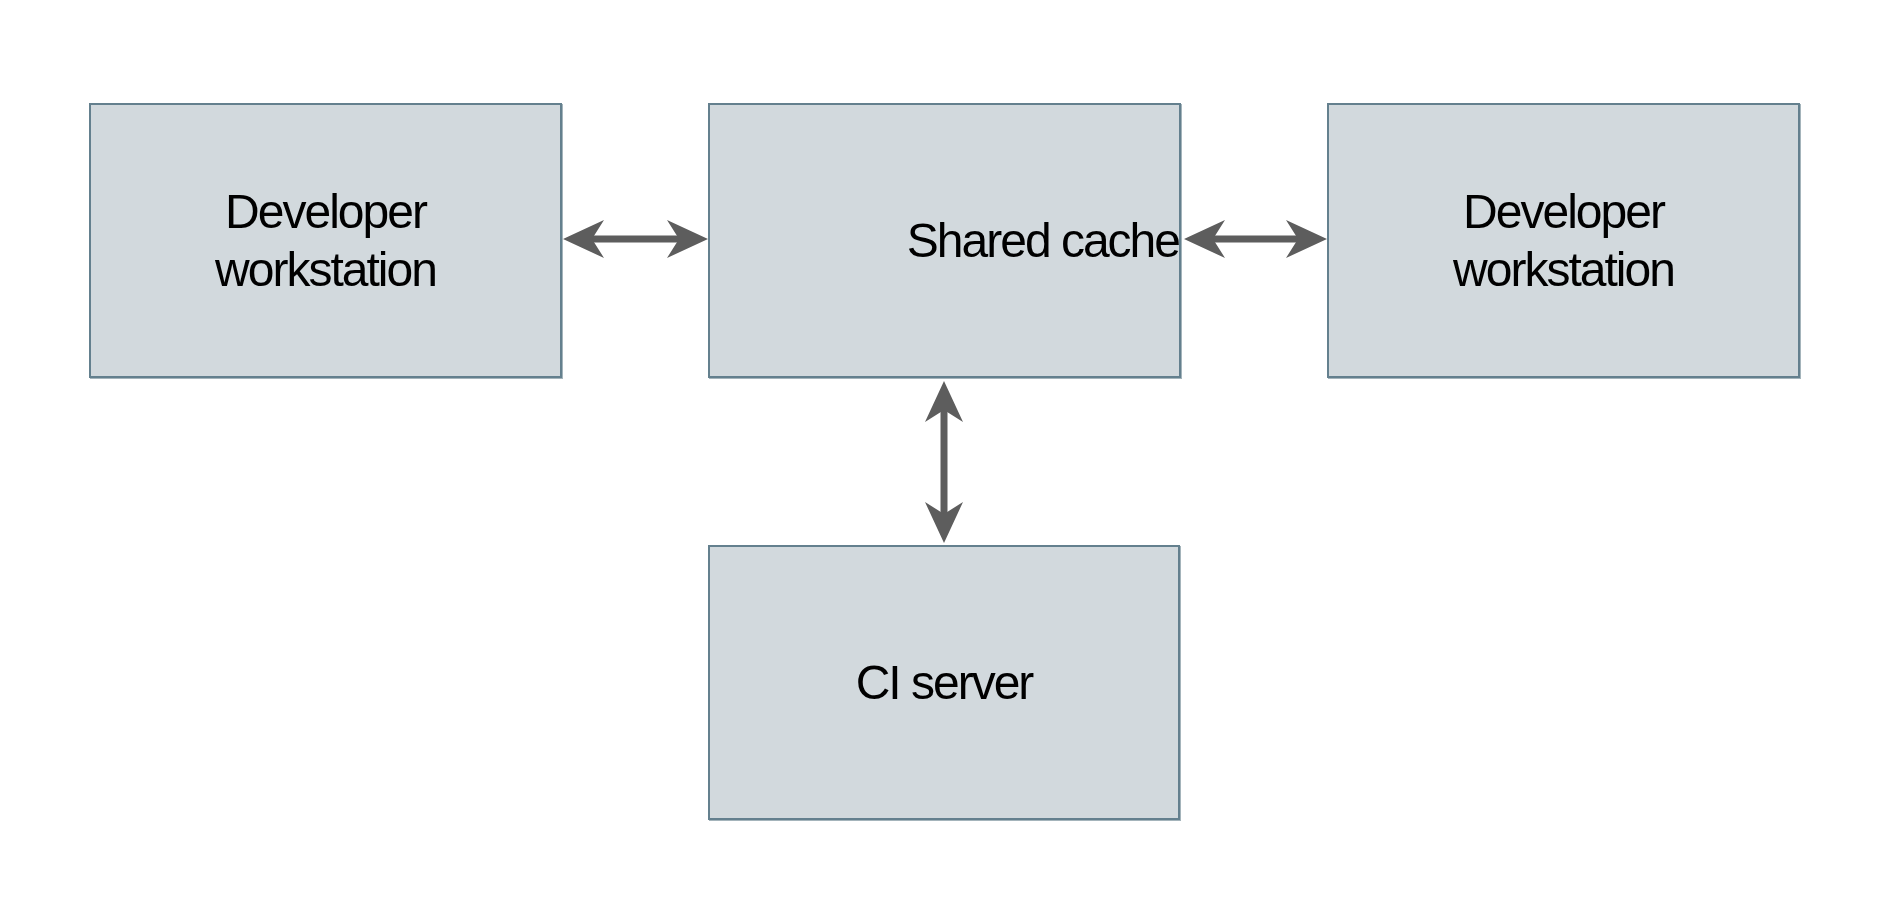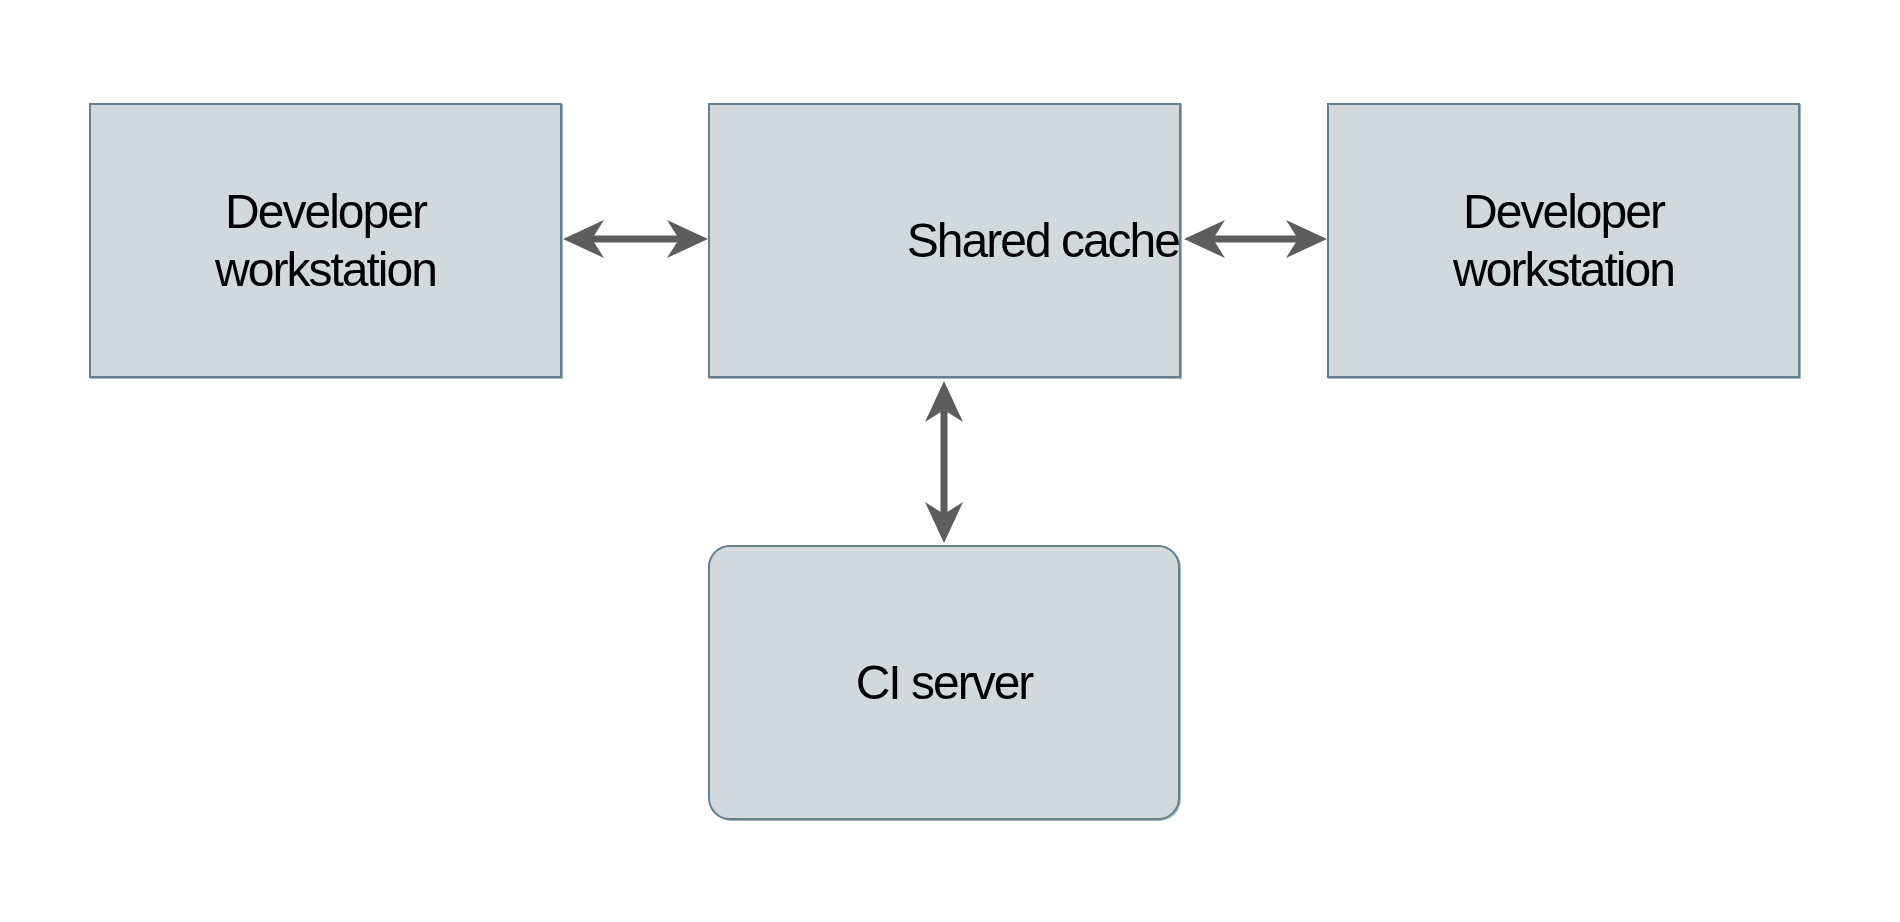--- a/index.html
+++ b/index.html
@@ -82,17 +82,17 @@
   </div>
 
   <div class="node" style="left:708px; top:103px; width:473px; height:275px;justify-content:flex-end;">
     <span class="node-label">Shared cache</span>
   </div>
 
   <div class="node" style="left:1327px; top:103px; width:473px; height:275px;">
     <span class="node-label">Developer workstation</span>
   </div>
 
-  <div class="node" style="left:708px; top:545px; width:472px; height:275px;border-radius:22px;">
+  <div class="node" style="left:708px; top:545px; width:472px; height:275px;">
     <span class="node-label">CI server</span>
   </div>
 
 </div>
 
 </body></html>

